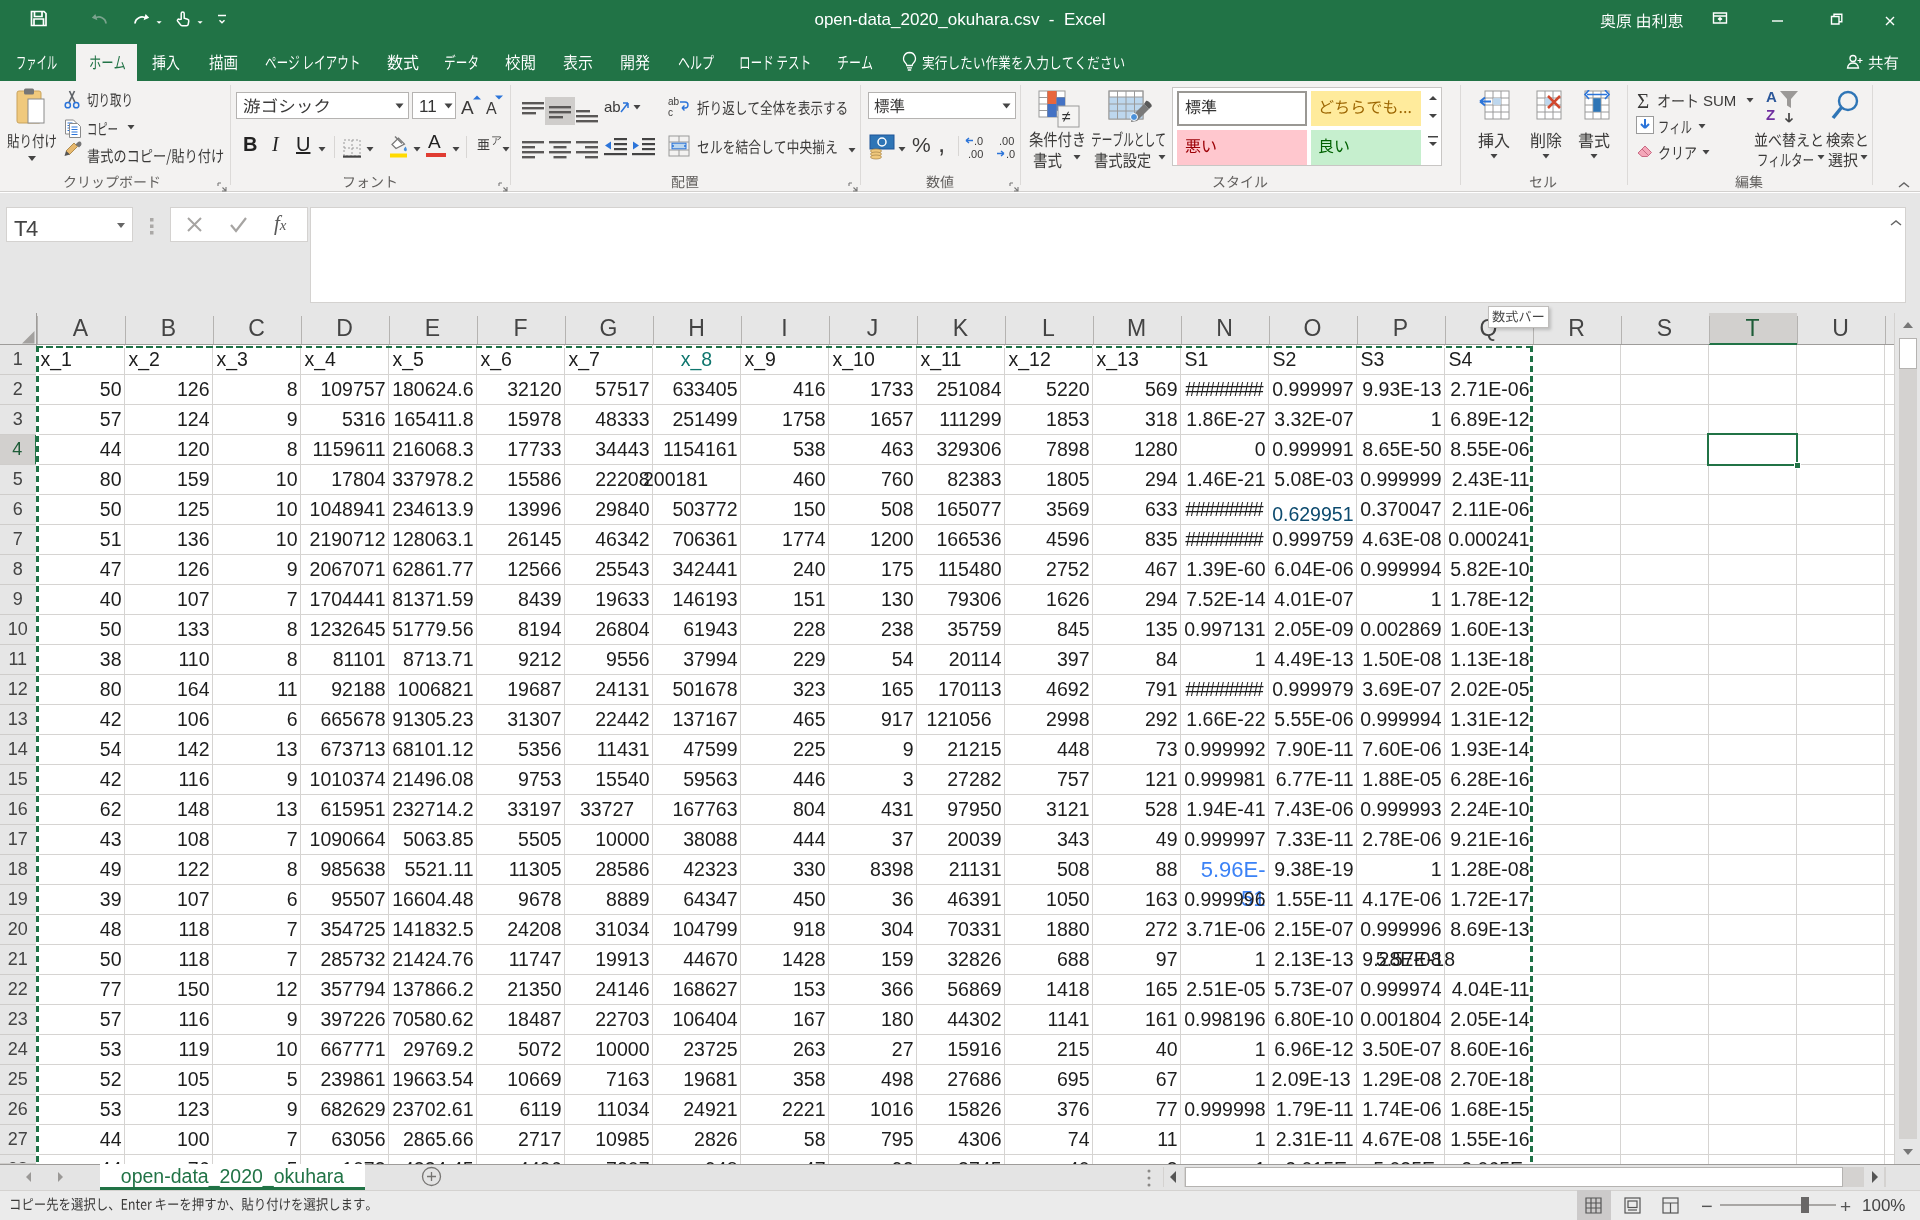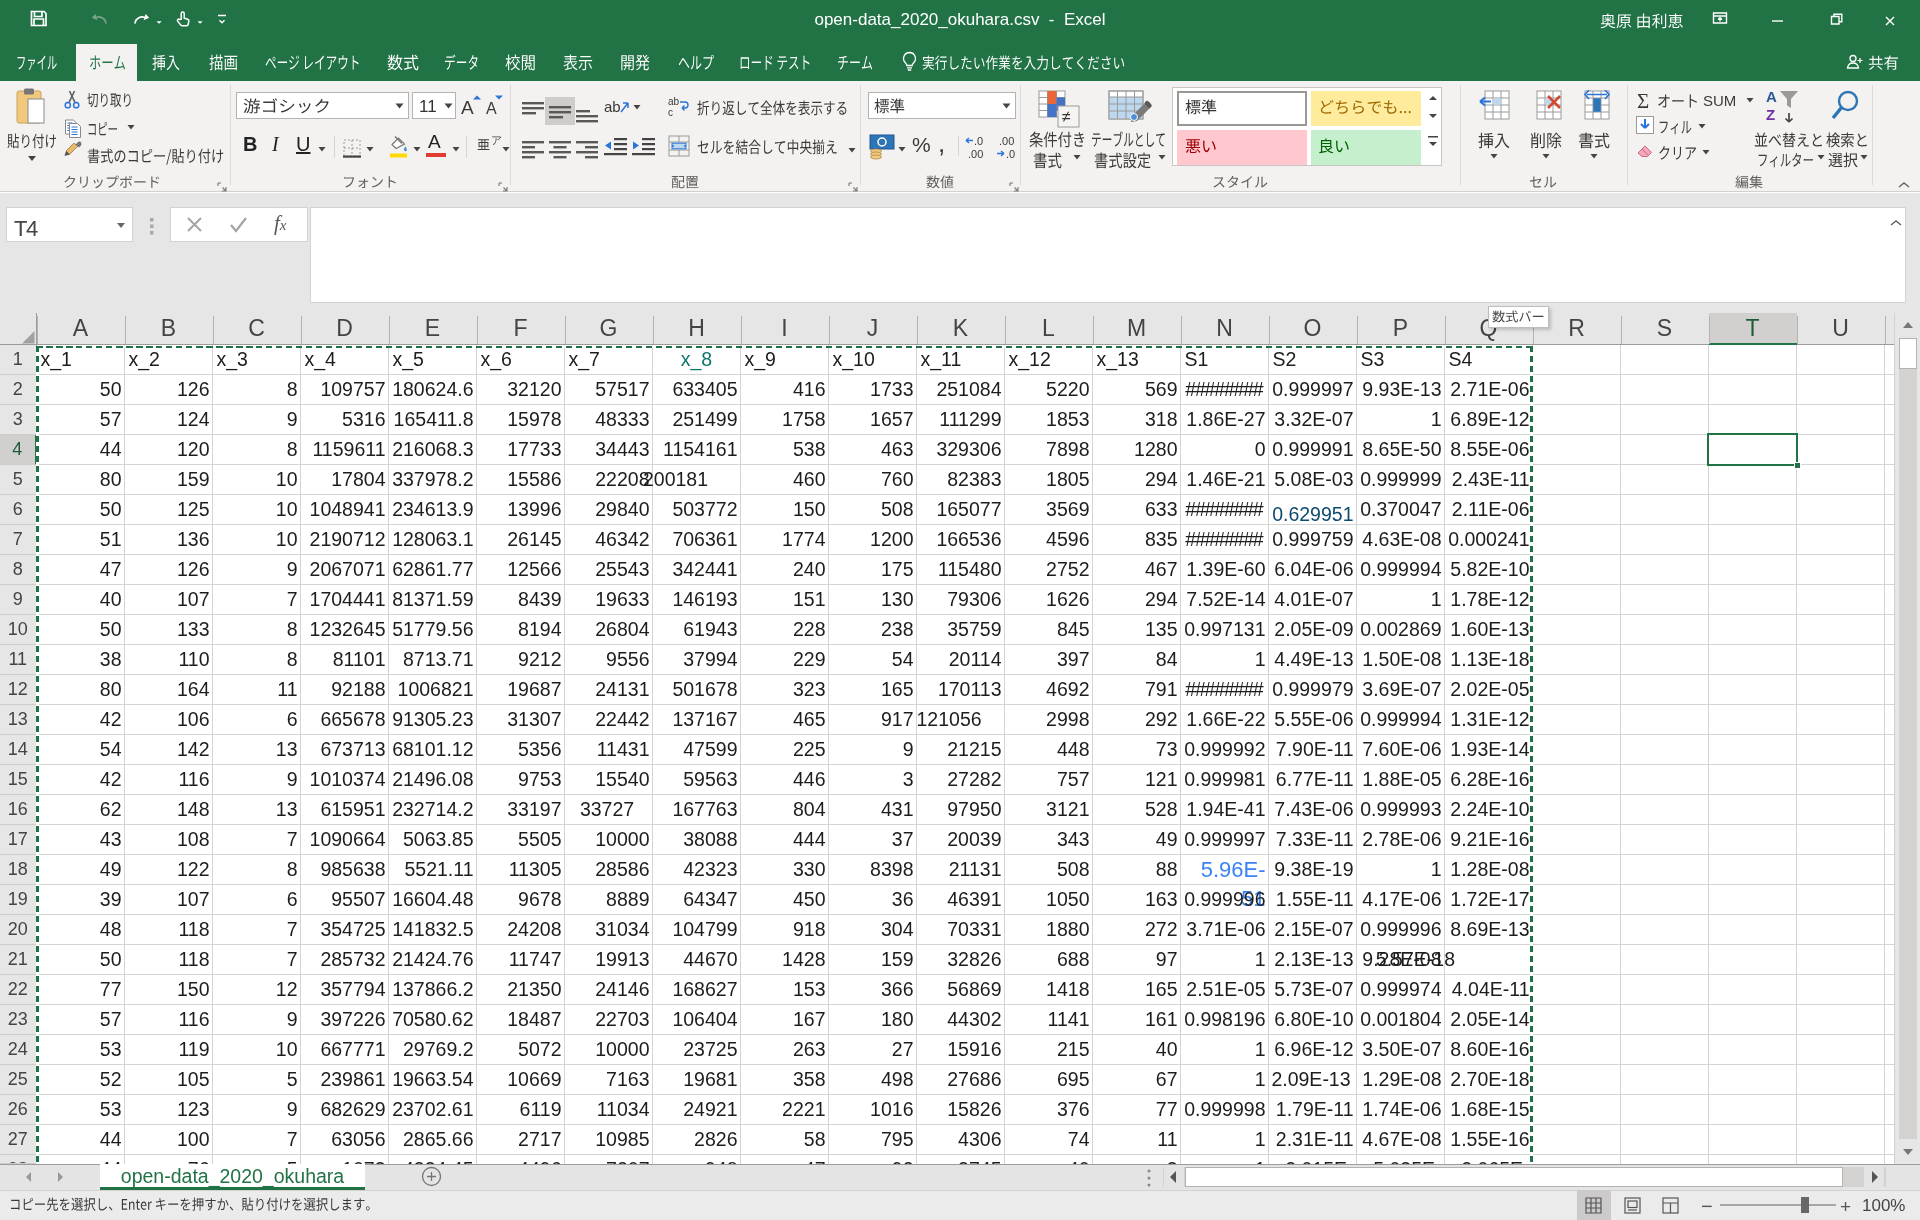--- a/index.html
+++ b/index.html
@@ -1093,21 +1093,21 @@
 <div class="abs" style="left:36.5px;top:704.5px;width:85.0px;height:30.0px;font-size:19.5px;color:#1d1d1d;line-height:29px;text-align:right">42</div>
 <div class="abs" style="left:124.5px;top:704.5px;width:85.0px;height:30.0px;font-size:19.5px;color:#1d1d1d;line-height:29px;text-align:right">106</div>
 <div class="abs" style="left:212.5px;top:704.5px;width:85.0px;height:30.0px;font-size:19.5px;color:#1d1d1d;line-height:29px;text-align:right">6</div>
 <div class="abs" style="left:300.5px;top:704.5px;width:85.0px;height:30.0px;font-size:19.5px;color:#1d1d1d;line-height:29px;text-align:right">665678</div>
 <div class="abs" style="left:388.5px;top:704.5px;width:85.0px;height:30.0px;font-size:19.5px;color:#1d1d1d;line-height:29px;text-align:right">91305.23</div>
 <div class="abs" style="left:476.5px;top:704.5px;width:85.0px;height:30.0px;font-size:19.5px;color:#1d1d1d;line-height:29px;text-align:right">31307</div>
 <div class="abs" style="left:564.5px;top:704.5px;width:85.0px;height:30.0px;font-size:19.5px;color:#1d1d1d;line-height:29px;text-align:right">22442</div>
 <div class="abs" style="left:652.5px;top:704.5px;width:85.0px;height:30.0px;font-size:19.5px;color:#1d1d1d;line-height:29px;text-align:right">137167</div>
 <div class="abs" style="left:740.5px;top:704.5px;width:85.0px;height:30.0px;font-size:19.5px;color:#1d1d1d;line-height:29px;text-align:right">465</div>
 <div class="abs" style="left:828.5px;top:704.5px;width:85.0px;height:30.0px;font-size:19.5px;color:#1d1d1d;line-height:29px;text-align:right">917</div>
-<div class="abs" style="left:916.5px;top:704.5px;width:85.0px;height:30.0px;font-size:19.5px;color:#1d1d1d;line-height:29px;text-align:left">121056</div>
+<div class="abs" style="left:916.5px;top:704.5px;width:85.0px;height:30.0px;font-size:19.5px;color:#1d1d1d;line-height:29px;text-align:center">121056</div>
 <div class="abs" style="left:1004.5px;top:704.5px;width:85.0px;height:30.0px;font-size:19.5px;color:#1d1d1d;line-height:29px;text-align:right">2998</div>
 <div class="abs" style="left:1092.5px;top:704.5px;width:85.0px;height:30.0px;font-size:19.5px;color:#1d1d1d;line-height:29px;text-align:right">292</div>
 <div class="abs" style="left:1180.5px;top:704.5px;width:85.0px;height:30.0px;font-size:19.5px;color:#1d1d1d;line-height:29px;text-align:right">1.66E-22</div>
 <div class="abs" style="left:1268.5px;top:704.5px;width:85.0px;height:30.0px;font-size:19.5px;color:#1d1d1d;line-height:29px;text-align:right">5.55E-06</div>
 <div class="abs" style="left:1356.5px;top:704.5px;width:85.0px;height:30.0px;font-size:19.5px;color:#1d1d1d;line-height:29px;text-align:right">0.999994</div>
 <div class="abs" style="left:1444.5px;top:704.5px;width:85.0px;height:30.0px;font-size:19.5px;color:#1d1d1d;line-height:29px;text-align:right">1.31E-12</div>
 <div class="abs" style="left:36.5px;top:734.5px;width:85.0px;height:30.0px;font-size:19.5px;color:#1d1d1d;line-height:29px;text-align:right">54</div>
 <div class="abs" style="left:124.5px;top:734.5px;width:85.0px;height:30.0px;font-size:19.5px;color:#1d1d1d;line-height:29px;text-align:right">142</div>
 <div class="abs" style="left:212.5px;top:734.5px;width:85.0px;height:30.0px;font-size:19.5px;color:#1d1d1d;line-height:29px;text-align:right">13</div>
 <div class="abs" style="left:300.5px;top:734.5px;width:85.0px;height:30.0px;font-size:19.5px;color:#1d1d1d;line-height:29px;text-align:right">673713</div>

